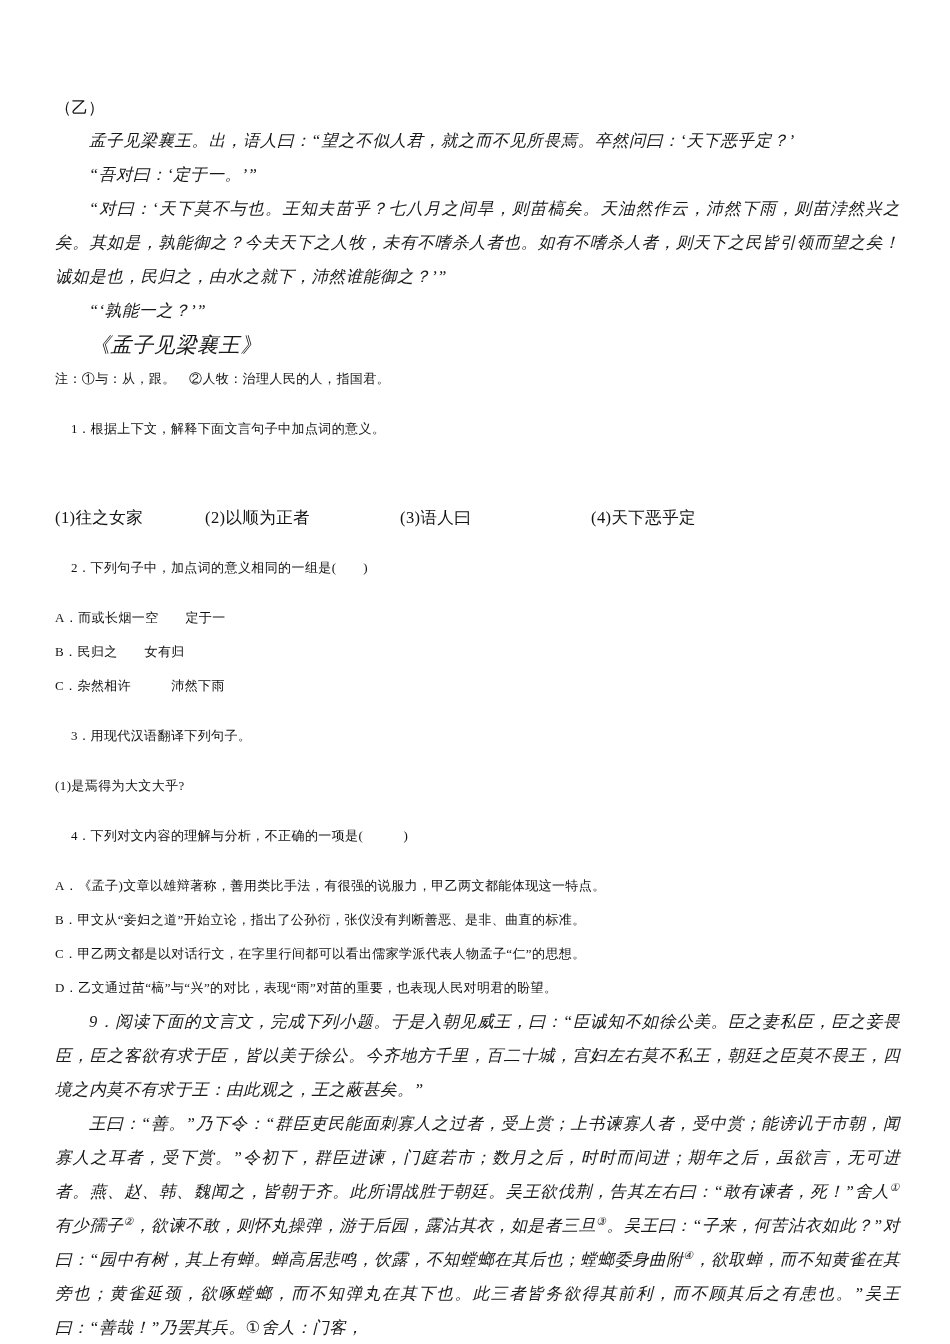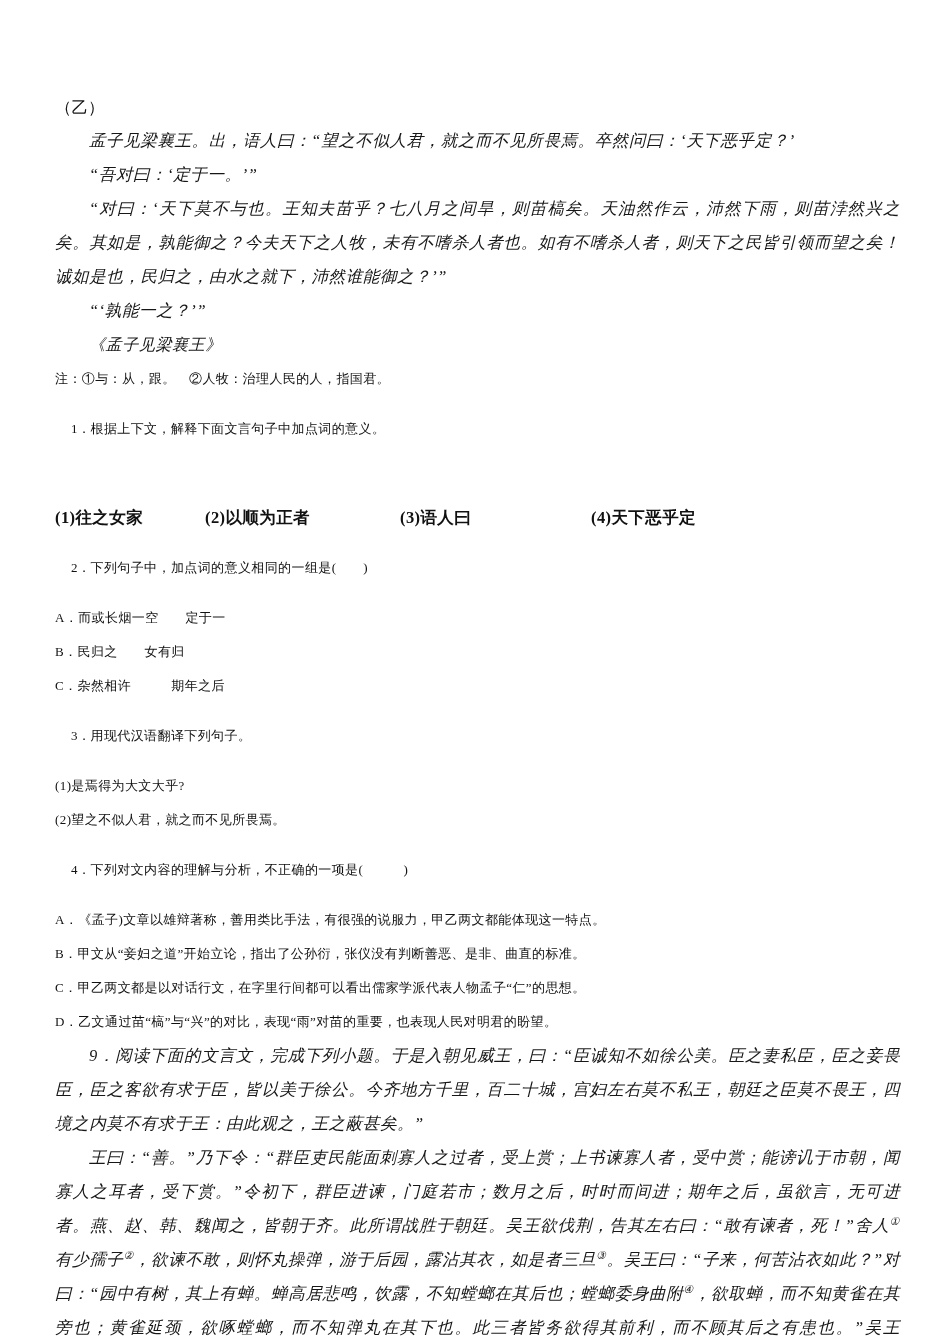--- a/index.html
+++ b/index.html
@@ -56,21 +56,21 @@
     font-family: "Liberation Serif", "DejaVu Serif", serif;
     font-style: normal;
     font-size: 16.5px;
     line-height: 32px;
     color: #111;
   }
 
   .src-title {
     padding-left: 34px;
     font-style: italic;
-    font-size: 16px;
+    font-size: 21px;
     line-height: 34px;
   }
 
   
   .q {
     margin: 16px;
   }
   .opt {
     margin: 0;
   }
@@ -78,21 +78,20 @@
 
   
   .subitems {
     display: block;
     white-space: nowrap;
     line-height: 34px;
     font-size: 16.5px;
   }
   .subitems .si {
     display: inline-block;
-    font-weight: bold;
   }
   .si-1 { width: 150px; }
   .si-2 { width: 195px; }
   .si-3 { width: 160px; margin-top: 39px; }
   .si-4 { width: auto; margin-left: 31px; }
 
   .sup {
     font-size: 11px;
     vertical-align: super;
     line-height: 0;
@@ -120,25 +119,24 @@
     <div class="classical src-title">《孟子见梁襄王》</div>
 
     <div class="modern">注：①与：从，跟。　②人牧：治理人民的人，指国君。</div>
 
     <div class="modern q"><span class="qnum">1．</span><span>根据上下文，解释下面文言句子中加点词的意义。</span></div>
     <div class="modern subitems"><span class="si si-1">(1)往之女家</span><span class="si si-2">(2)以顺为正者</span><span class="si si-3">(3)语人曰</span><span class="si si-4">(4)天下恶乎定</span></div>
 
     <div class="modern q"><span class="qnum">2．</span><span>下列句子中，加点词的意义相同的一组是(　　)</span></div>
     <div class="modern opt"><span>A．</span><span>而或长烟一空　　定于一</span></div>
     <div class="modern opt"><span>B．</span><span>民归之　　女有归</span></div>
-    <div class="modern opt"><span>C．</span><span>杂然相许　　　期年之后</span></div>
+    <div class="modern opt"><span>C．</span><span>杂然相许　　　沛然下雨</span></div>
 
     <div class="modern q"><span class="qnum">3．</span><span>用现代汉语翻译下列句子。</span></div>
     <div class="modern">(1)是焉得为大文大乎?</div>
-    <div class="modern">(2)望之不似人君，就之而不见所畏焉。</div>
 
     <div class="modern q"><span class="qnum">4．</span><span>下列对文内容的理解与分析，不正确的一项是(　　　)</span></div>
     <div class="modern opt"><span>A．</span><span>《孟子)文章以雄辩著称，善用类比手法，有很强的说服力，甲乙两文都能体现这一特点。</span></div>
     <div class="modern opt"><span>B．</span><span>甲文从“妾妇之道”开始立论，指出了公孙衍，张仪没有判断善恶、是非、曲直的标准。</span></div>
     <div class="modern opt"><span>C．</span><span>甲乙两文都是以对话行文，在字里行间都可以看出儒家学派代表人物孟子“仁”的思想。</span></div>
     <div class="modern opt"><span>D．</span><span>乙文通过苗“槁”与“兴”的对比，表现“雨”对苗的重要，也表现人民对明君的盼望。</span></div>
 
     <div class="classical ind-para"><span>9．阅读下面的文言文，完成下列小题。</span><span>于是入朝见威王，曰：“臣诚知不如徐公美。臣之妻私臣，臣之妾畏臣，臣之客欲有求于臣，皆以美于徐公。今齐地方千里，百二十城，宫妇左右莫不私王，朝廷之臣莫不畏王，四境之内莫不有求于王：由此观之，王之蔽甚矣。”</span></div>
 
     <div class="classical ind-para"><span>王曰：“善。”乃下令：“群臣吏民能面刺寡人之过者，受上赏；上书谏寡人者，受中赏；能谤讥于市朝，闻寡人之耳者，受下赏。”令初下，群臣进谏，门庭若市；数月之后，时时而间进；期年之后，虽欲言，无可进者。燕、赵、韩、魏闻之，皆朝于齐。此所谓战胜于朝廷。吴王欲伐荆，告其左右曰：“敢有谏者，死！”舍人</span><span class="sup">①</span><span>有少孺子</span><span class="sup">②</span><span>，欲谏不敢，则怀丸操弹，游于后园，露沾其衣，如是者三旦</span><span class="sup">③</span><span>。吴王曰：“子来，何苦沾衣如此？”对曰：“园中有树，其上有蝉。蝉高居悲鸣，饮露，不知螳螂在其后也；螳螂委身曲附</span><span class="sup">④</span><span>，欲取蝉，而不知黄雀在其旁也；黄雀延颈，欲啄螳螂，而不知弹丸在其下也。此三者皆务欲得其前利，而不顾其后之有患也。”吴王曰：“善哉！”乃罢其兵。</span><span class="circnum">①</span><span>舍人：门客，</span></div>

